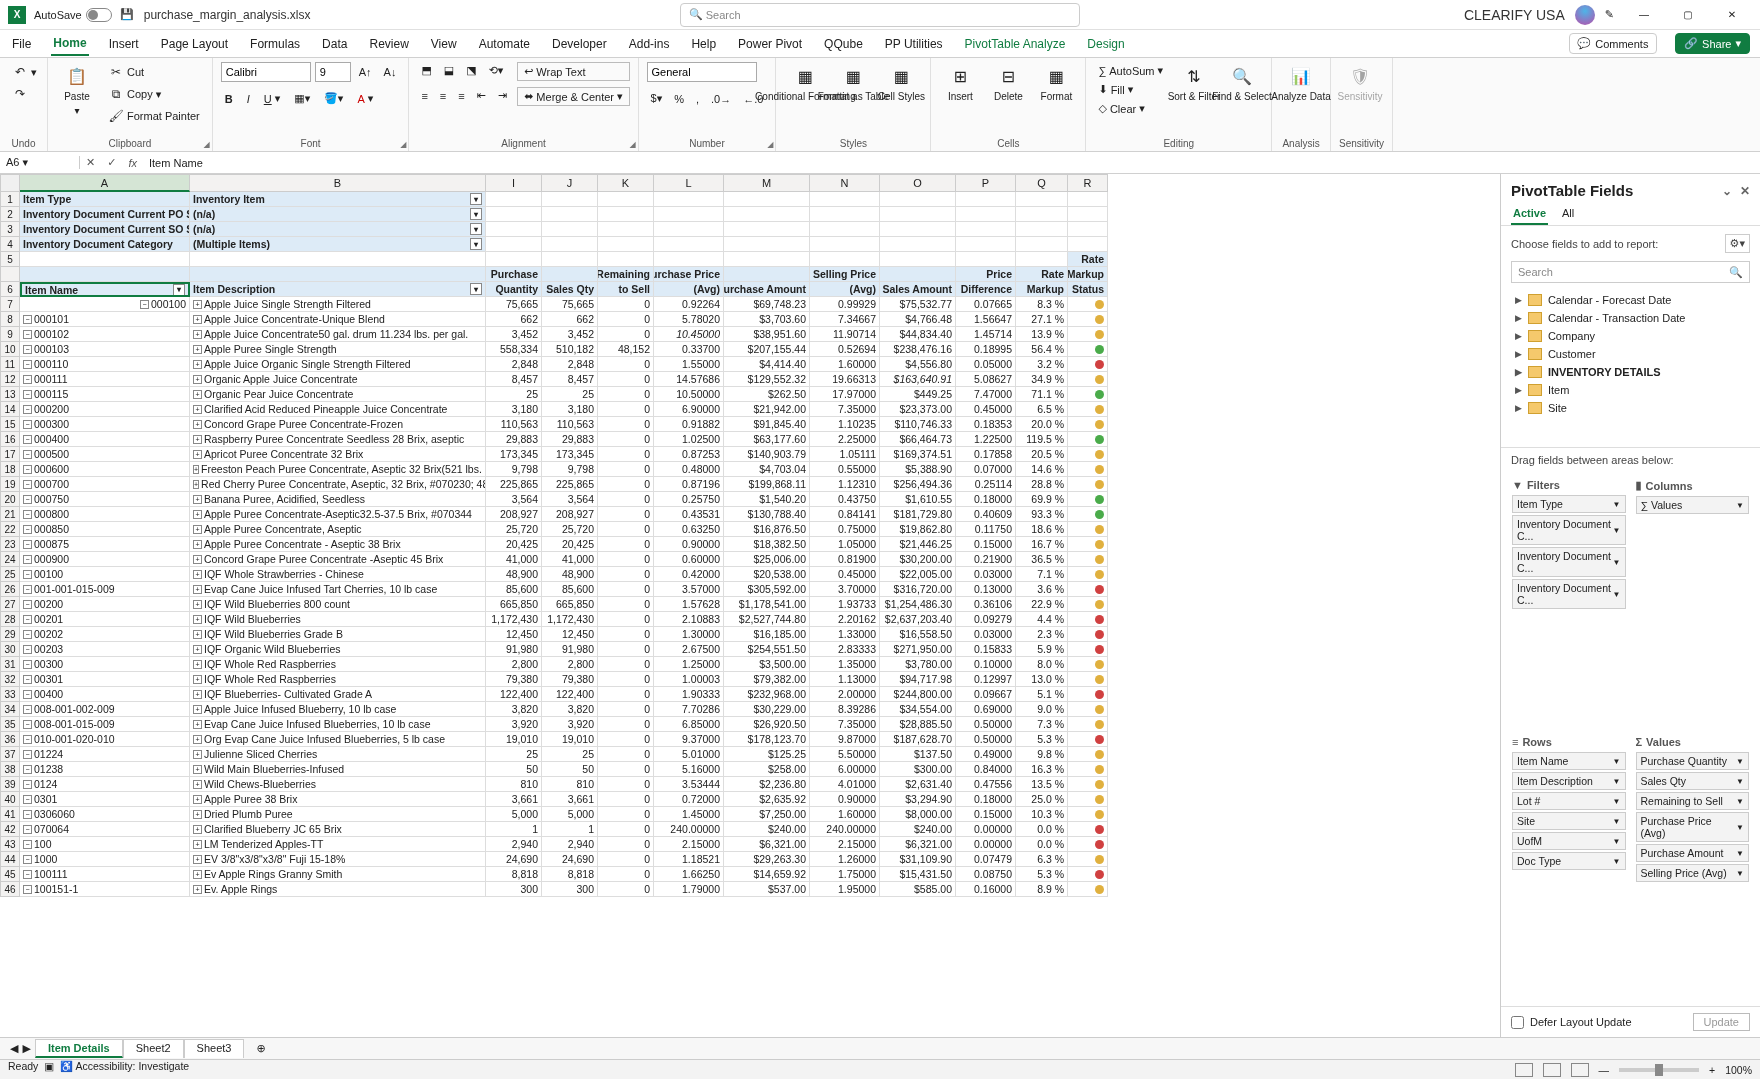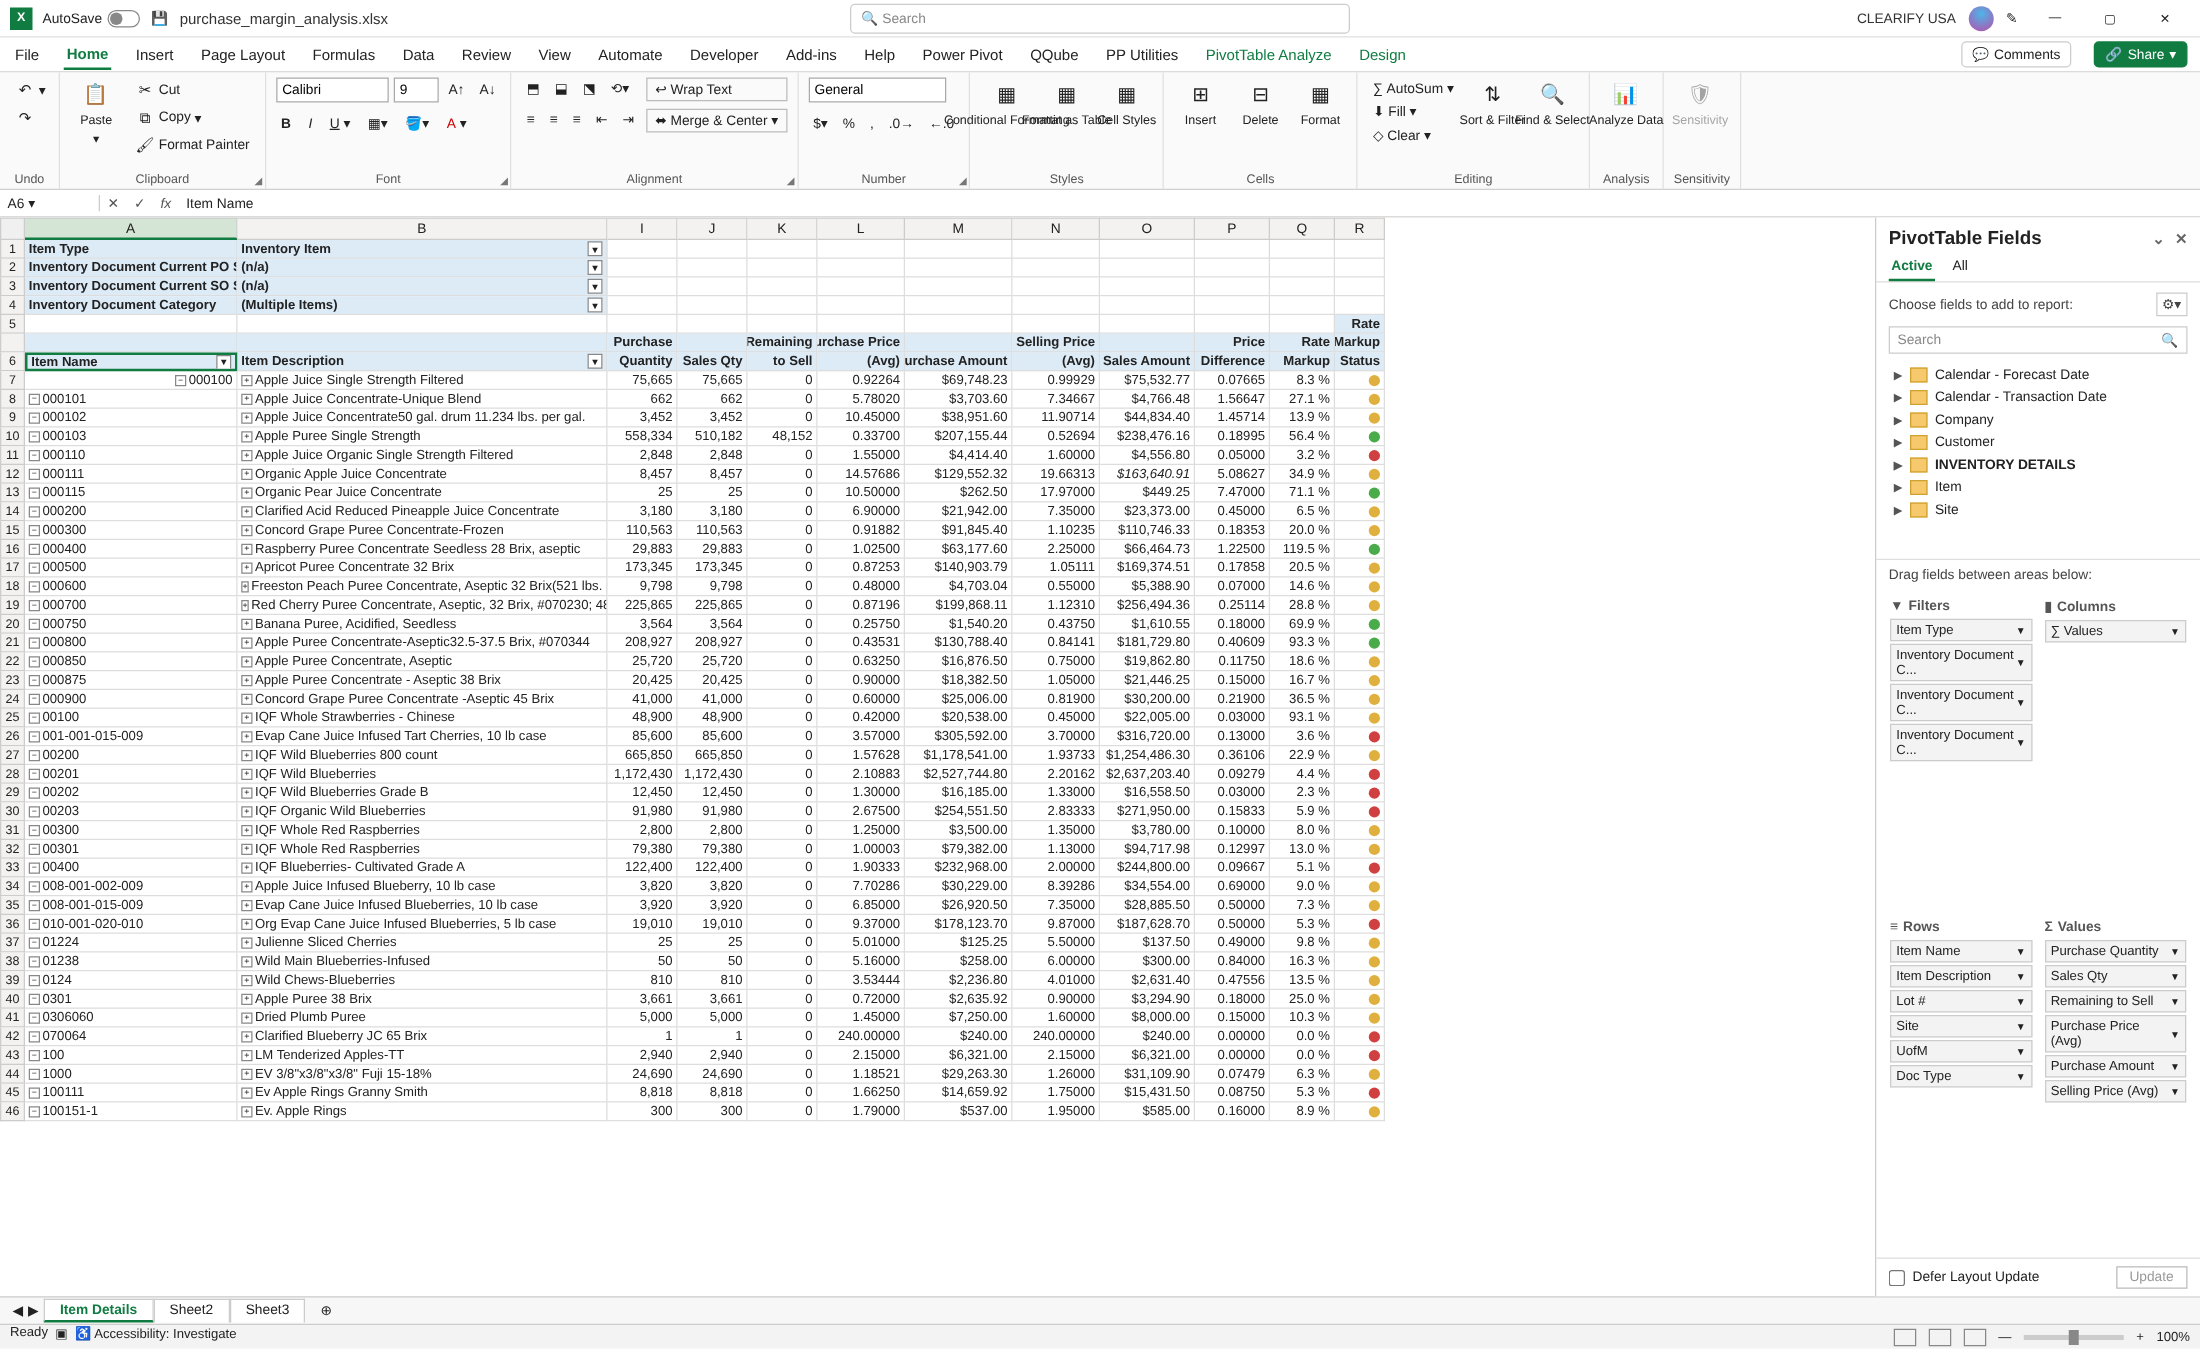--- a/index.html
+++ b/index.html
@@ -7,21 +7,21 @@
 .titlebar { height:30px; background:#fff; display:flex; align-items:center; padding:0 8px; border-bottom:1px solid #e0e0e0; }
 .titlebar .left { display:flex; align-items:center; gap:8px; flex:1; }
 .excel-icon { width:18px; height:18px; background:#107c41; color:#fff; font-size:10px; font-weight:bold; display:flex; align-items:center; justify-content:center; }
 .autosave { display:flex; align-items:center; gap:4px; font-size:11px; }
 .toggle { width:26px; height:14px; border:1px solid #888; border-radius:7px; display:inline-block; position:relative; }
 .toggle::after { content:""; width:10px; height:10px; background:#888; border-radius:50%; position:absolute; top:1px; left:1px; }
 .save-ico { width:16px; height:16px; display:flex; align-items:center; justify-content:center; color:#863fa8; }
 .filename { font-size:12px; color:#333; }
 .search-center { flex:0 0 auto; width:400px; height:24px; border:1px solid #ccc; border-radius:4px; display:flex; align-items:center; padding:0 8px; margin:0 auto; }
 .titlebar .right { flex:1; display:flex; align-items:center; justify-content:flex-end; gap:10px; }
-.brand { color:#333; font-size:11px; }
+.brand { color:#333; font-size:14px; }
 .user-badge { width:20px; height:20px; border-radius:50%; background:radial-gradient(circle at 50% 30%,#4db5e8,#b94daa); }
 .win-btns { display:flex; gap:4px; }
 .win-btn { width:40px; height:28px; display:flex; align-items:center; justify-content:center; font-size:10px; }
 
 .tabs { height:28px; display:flex; align-items:center; padding:0 10px; gap:18px; font-size:12px; border-bottom:1px solid #d0d0d0; }
 .tabs .tab { cursor:pointer; padding:4px 2px; }
 .tabs .tab.active { color:#107c41; border-bottom:2px solid #107c41; font-weight:600; }
 .tabs .tab.ctx { color:#107c41; }
 .tabs .spacer { flex:1; }
 .tabs .btn { border:1px solid #ccc; border-radius:4px; padding:3px 8px; font-size:11px; display:flex; align-items:center; gap:4px; }
@@ -484,21 +484,21 @@
             <span class="dot y"></span>
           </div>
         </div>
         <div class="row">
           <div class="rowh">9</div>
           <div class="cell" style="width: 170px;"><span class="expand">−</span>000102</div>
           <div class="cell" style="width: 296px;"><span class="expand">+</span>Apple Juice Concentrate50 gal. drum   11.234 lbs. per gal.</div>
           <div class="cell r" style="width: 56px;">3,452</div>
           <div class="cell r" style="width: 56px;">3,452</div>
           <div class="cell r" style="width: 56px;">0</div>
-          <div class="cell r" style="width: 70px;">10.45000</div>
+          <div class="cell r" style="width: 70px; font-style: italic;">10.45000</div>
           <div class="cell r" style="width: 86px;">$38,951.60</div>
           <div class="cell r" style="width: 70px;">11.90714</div>
           <div class="cell r" style="width: 76px;">$44,834.40</div>
           <div class="cell r" style="width: 60px;">1.45714</div>
           <div class="cell r" style="width: 52px;">13.9 %</div>
           <div class="cell r" style="width: 40px;">
             <span class="dot y"></span>
           </div>
         </div>
         <div class="row">
@@ -761,21 +761,21 @@
           <div class="cell" style="width: 170px;"><span class="expand">−</span>00100</div>
           <div class="cell" style="width: 296px;"><span class="expand">+</span>IQF Whole Strawberries - Chinese</div>
           <div class="cell r" style="width: 56px;">48,900</div>
           <div class="cell r" style="width: 56px;">48,900</div>
           <div class="cell r" style="width: 56px;">0</div>
           <div class="cell r" style="width: 70px;">0.42000</div>
           <div class="cell r" style="width: 86px;">$20,538.00</div>
           <div class="cell r" style="width: 70px;">0.45000</div>
           <div class="cell r" style="width: 76px;">$22,005.00</div>
           <div class="cell r" style="width: 60px;">0.03000</div>
-          <div class="cell r" style="width: 52px;">93.1 %</div>
+          <div class="cell r" style="width: 52px;">7.1 %</div>
           <div class="cell r" style="width: 40px;">
             <span class="dot y"></span>
           </div>
         </div>
         <div class="row">
           <div class="rowh">26</div>
           <div class="cell" style="width: 170px;"><span class="expand">−</span>001-001-015-009</div>
           <div class="cell" style="width: 296px;"><span class="expand">+</span>Evap Cane Juice Infused Tart Cherries, 10 lb case</div>
           <div class="cell r" style="width: 56px;">85,600</div>
           <div class="cell r" style="width: 56px;">85,600</div>

